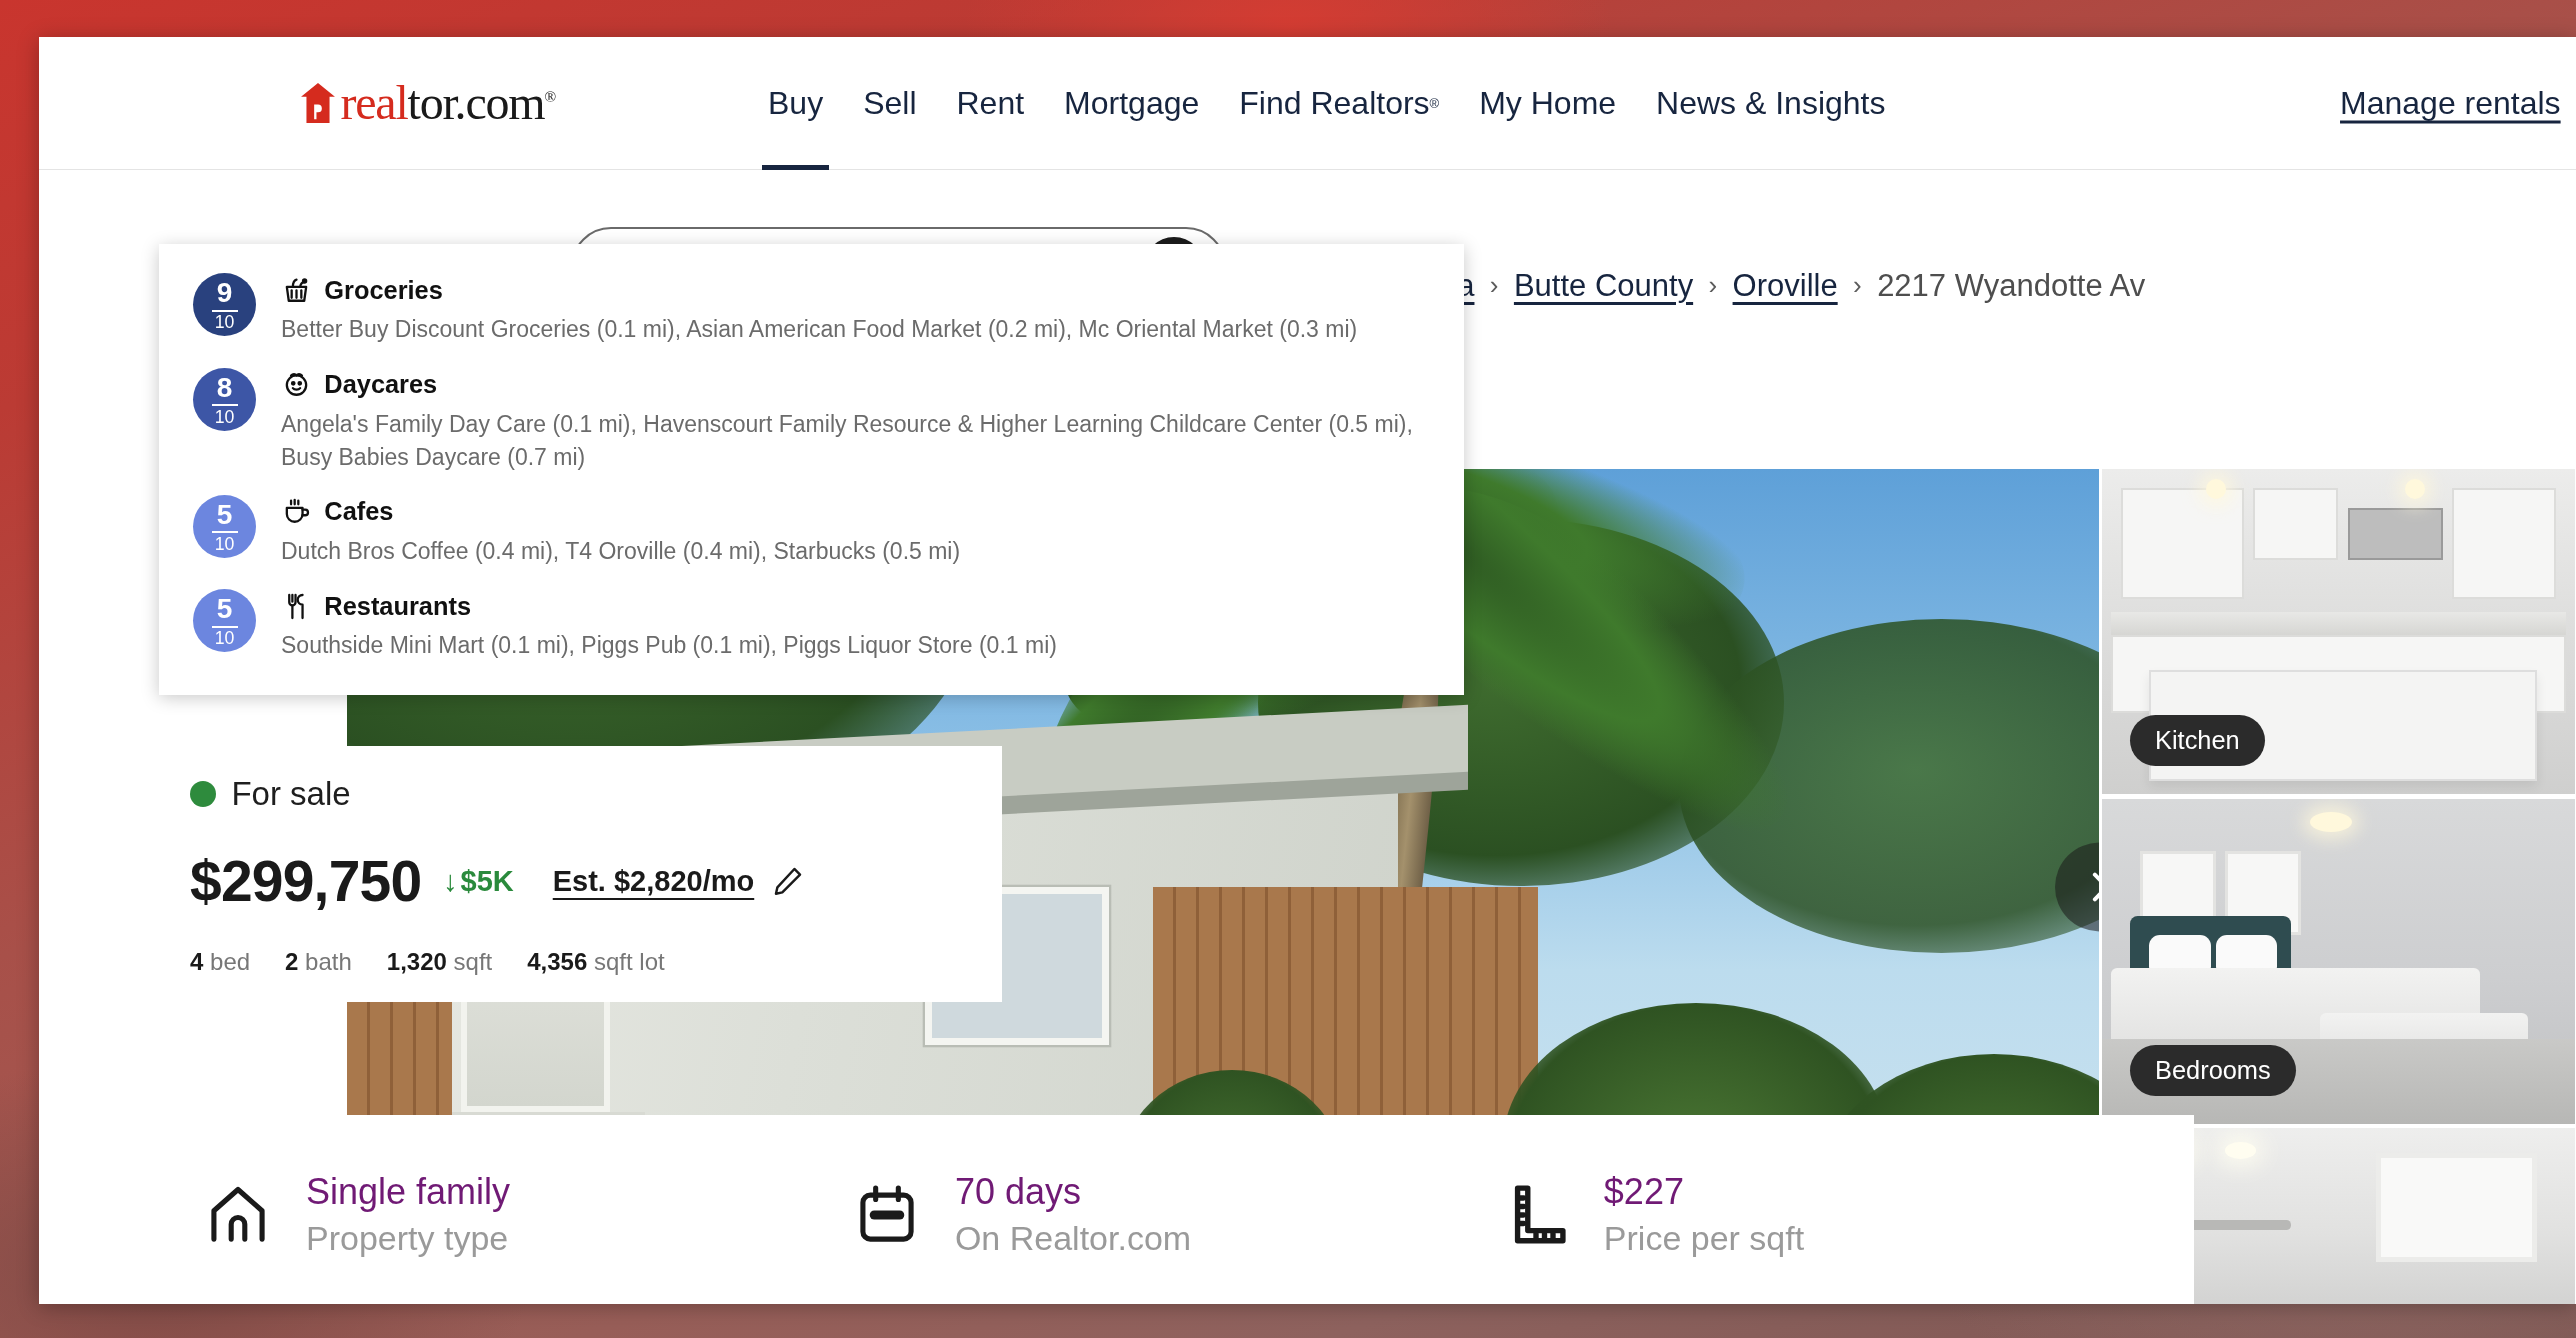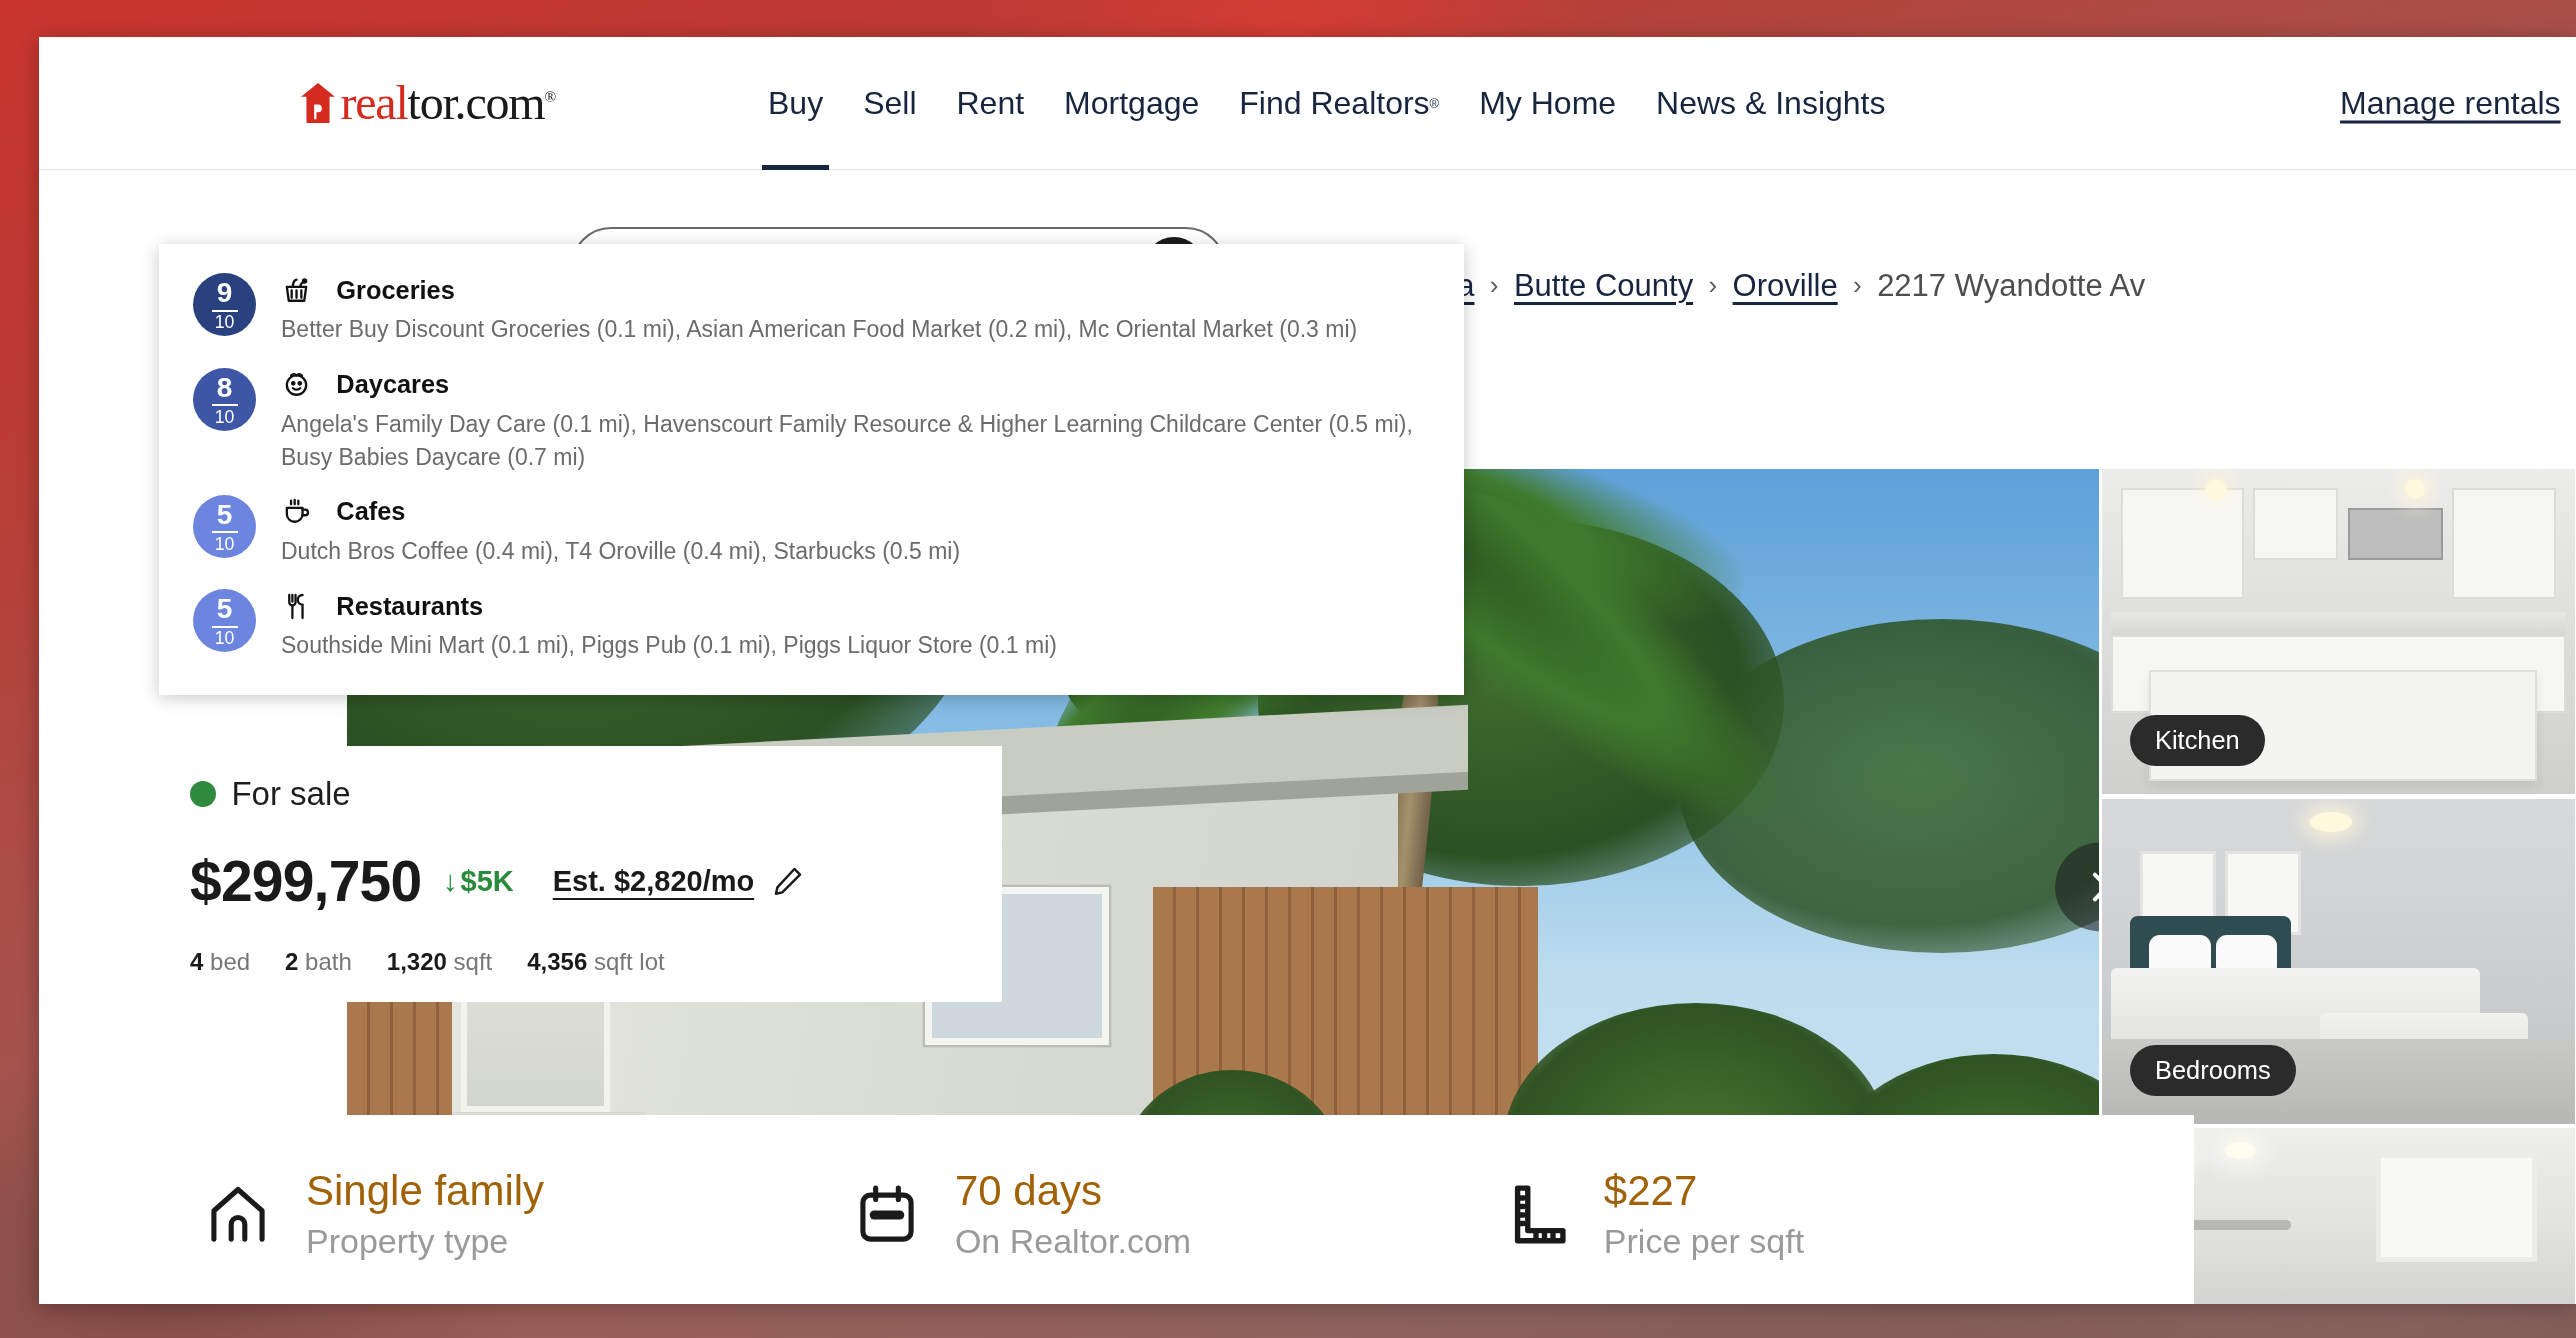--- a/index.html
+++ b/index.html
@@ -180,21 +180,21 @@
     align-items:center; justify-content:center;
     margin-right:25px;
     line-height:1;
     padding-top:1.5px;
   }
   .score-badge .num { font-size:28px; font-weight:bold; margin-bottom:1.5px; }
   .score-badge .bar { width:26px; height:2.3px; background:#fff; margin:0.8px 0 2.3px 0; }
   .score-badge .den { font-size:17.7px; }
 
   .amenity-body { flex:1; min-width:0; padding-top:1.5px; }
-  .amenity-head { display:flex; align-items:center; margin-bottom:7.7px;gap:12px; }
+  .amenity-head { display:flex; align-items:center; margin-bottom:7.7px; }
   .amenity-head .ico {
     width:31px; height:31px;
     margin-right:12.3px;
     display:flex; align-items:center; justify-content:center;
   }
   .amenity-head .ico svg { width:29px; height:29px; }
   .amenity-title {
     font-size:25.4px; font-weight:bold; color:#111;
   }
   .amenity-places {
@@ -386,21 +386,21 @@
   .stat {
     display:flex; align-items:center;
     width:33.33%;
   }
   .stat .stat-ico {
     width:74px; height:74px;
     margin-right:31px; flex:none;
     display:flex; align-items:center; justify-content:center;
   }
   .stat .stat-ico svg { width:68px; height:68px; }
-  .stat .stat-val { font-size:42px; color:#a16207; line-height:1.15; white-space:nowrap; }
+  .stat .stat-val { font-size:36px; color:#701a75; line-height:1.15; white-space:nowrap; }
   .stat .stat-lbl { font-size:34px; color:#9a9a9a; line-height:1.25; white-space:nowrap; margin-top:4.6px; }
 </style>
 </head>
 <body>
 
 <div id="backdrop">
 <div id="page">
 
   <header id="site-header">
 

